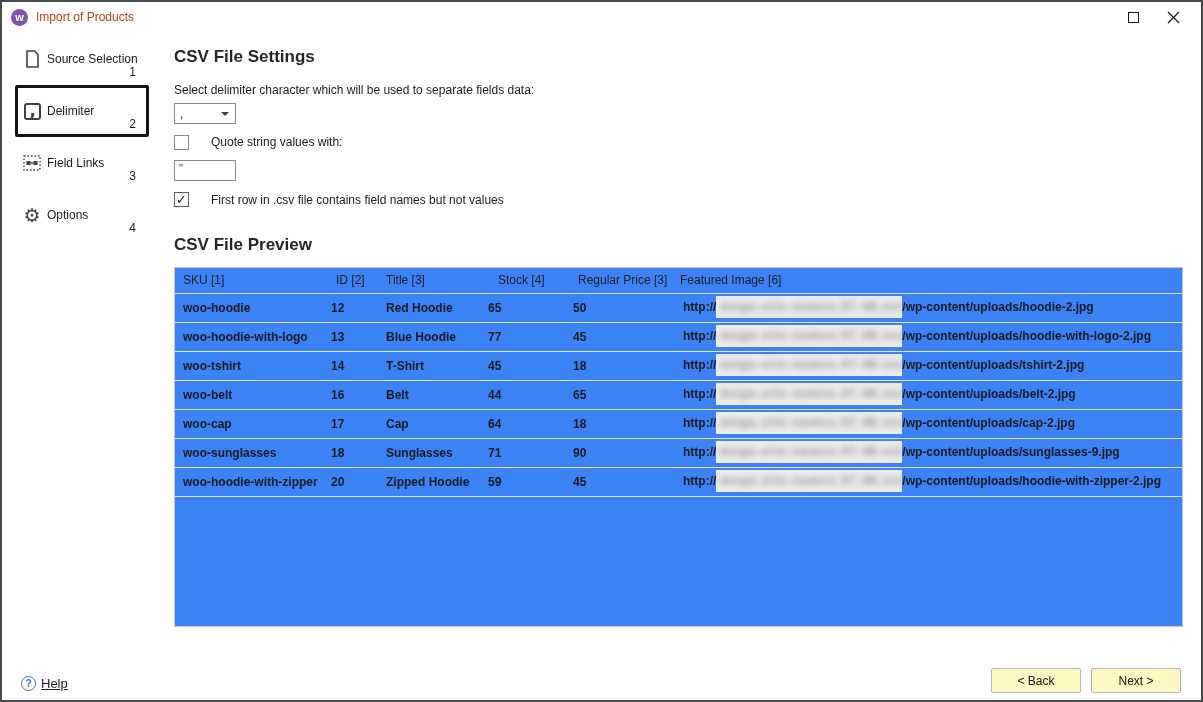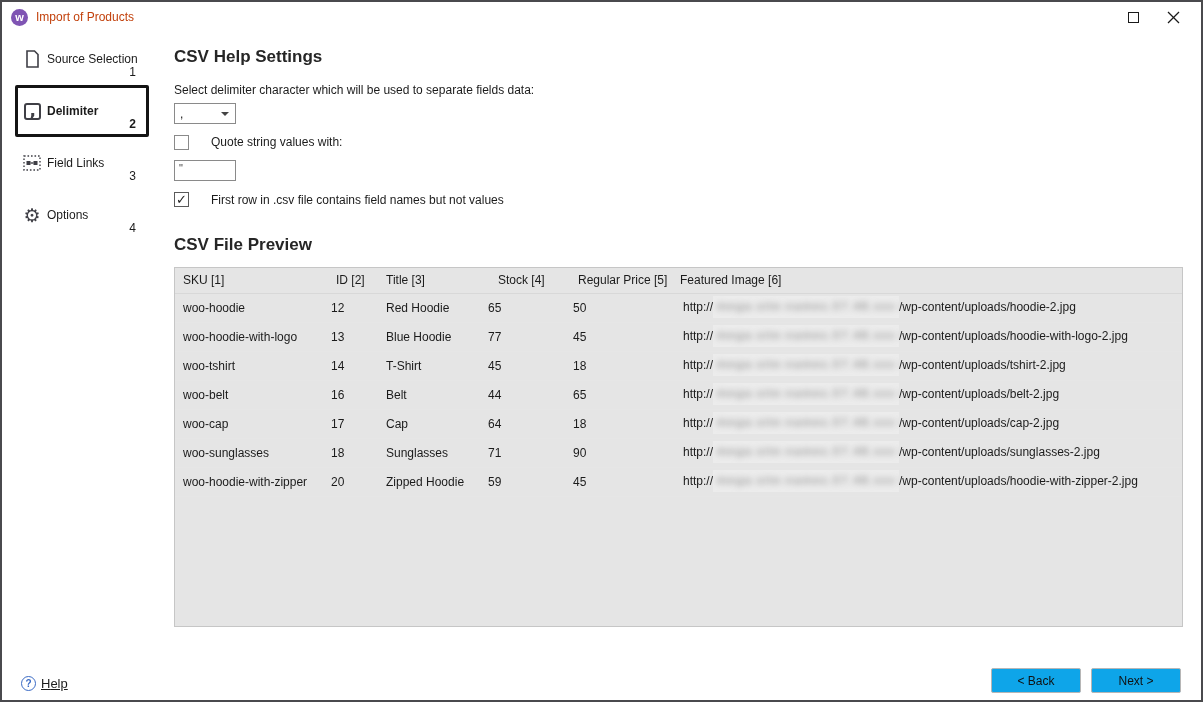--- a/index.html
+++ b/index.html
@@ -25,21 +25,21 @@
 
   
   .content { display:flex; height:640px; }
 
   
   .sidebar { width:160px; flex:none; padding-top:1px; }
   .step {
     position:relative; height:52px; margin:0 13px 0 13px;
     border:3px solid transparent; border-radius:2px; padding:13px 5px 0 5px;
   }
-  .step.selected { border-color:#141414;font-weight:bold; }
+  .step.selected { border-color:#141414; }
   .step-main { display:flex; align-items:center; gap:6px; height:20px; }
   .step-label { font-size:12px; color:#1b1b1b; white-space:nowrap; }
   .step-num { position:absolute; right:10px; bottom:3px; font-size:12px; color:#1b1b1b; }
   .step-icon { width:18px; height:20px; flex:none; display:flex; align-items:center; justify-content:center; }
   .delim-icon-box { width:17px; height:17px; border:2px solid #3f3f46; border-radius:3px; position:relative; }
   .delim-icon-box::after { content:","; position:absolute; left:4px; top:-3px; color:#3f3f46; font:bold 17px/17px "DejaVu Sans",sans-serif; }
   .gear-glyph { font-size:19px; line-height:19px; color:#3f3f46; }
 
   
   .main { flex:1; padding:15px 20px 0 12px; }
@@ -62,25 +62,25 @@
   .checkbox.checked::after { content:"\2713"; position:absolute; left:1px; top:-1px; font-size:13px; color:#1f1f1f; }
   .check-label { font-size:12px; }
 
   .text-input {
     width:62px; height:21px; border:1px solid #8a8a8a; background:#fff;
     font:11px "Liberation Sans",sans-serif; color:#444; padding:0 0 6px 4px;
     display:block; margin:10px 0 10px 0; outline:none;
   }
 
   
-  .table-wrap { width:1009px; height:360px; border:1px solid #c6c6c6; background:#e5e5e5; overflow:hidden; }
+  .table-wrap { width:1009px; height:360px; border:1px solid #c6c6c6; background:#3b82f6; overflow:hidden; }
   table { width:100%; border-collapse:collapse; table-layout:fixed; }
   th, td { text-align:left; white-space:nowrap; overflow:hidden; font-weight:normal; font-size:12px; color:#1b1b1b; }
   th { height:25px; padding-left:8px; border-bottom:1px solid #d8d8d8; }
-  td { height:29px; padding-left:8px; border-bottom:1px solid #e6e6e6; }
+  td { height:29px; padding-left:8px; border-bottom:1px solid #e6e6e6;font-weight:bold; }
   th.c-stock { padding-left:15px;margin-top:48px; } td.c-stock { padding-left:5px; }
   th.c-price { padding-left:10px; } td.c-price { padding-left:5px; }
   th.c-img   { padding-left:7px;  } td.c-img   { padding-left:10px; }
   td.c-id    { padding-left:3px;  }
   .url-blur {
     display:inline-block; width:186px; height:22px; vertical-align:middle;
     background:#ececec; overflow:hidden; position:relative; top:-1px;
   }
   .url-blur::before {
     content:"mega-site-names.07.48.xxx nn"; display:block; padding:4px 0 0 4px;
@@ -91,21 +91,21 @@
   
   .footer-help { position:absolute; left:19px; bottom:9px; display:flex; align-items:center; gap:5px; cursor:default; }
   .help-glyph {
     width:15px; height:15px; border-radius:50%; border:1px solid #3b6bc5;
     color:#3b6bc5; font:bold 10px/13px "Liberation Sans",sans-serif; text-align:center; flex:none;
   }
   .help-label { font-size:13px; display:inline-block;text-decoration:underline; }
   .help-label::first-letter { text-decoration:underline; }
   .footer-buttons { position:absolute; right:20px; bottom:7px; display:flex; gap:10px; }
   .dlg-btn {
-    width:90px; height:25px; background:#0ea5e9; border:1px solid #b6b6b6; border-radius:2px;
+    width:90px; height:25px; background:#fef9c3; border:1px solid #b6b6b6; border-radius:2px;
     font:12px "Liberation Sans",sans-serif; color:#111; cursor:default;
   }
 </style>
 </head>
 <body>
 
 <div class="window">
 
   <div class="titlebar">
     <div class="app-logo">w</div>
@@ -171,21 +171,21 @@
             </span>
           <span class="step-label">Options</span>
         </div>
         <span class="step-num">4</span>
       </div>
 
     </div>
 
     <div class="main">
 
-      <h1 class="section-heading h-settings">CSV Help Settings</h1>
+      <h1 class="section-heading h-settings">CSV File Settings</h1>
 
       <div class="field-label">Select delimiter character which will be used to separate fields data:</div>
 
       <div class="dropdown">
         <span class="dropdown-value">,</span>
         <span class="dropdown-arrow"></span>
       </div>
 
       <div class="check-row">
         <span class="checkbox"></span>
@@ -210,21 +210,21 @@
             <col style="width:85px">
               <col style="width:105px">
               <col>
           </colgroup>
           <thead>
             <tr>
               <th>SKU [1]</th>
               <th class="c-id">ID [2]</th>
               <th>Title [3]</th>
               <th class="c-stock">Stock [4]</th>
-              <th class="c-price">Regular Price [5]</th>
+              <th class="c-price">Regular Price [3]</th>
               <th class="c-img">Featured Image [6]</th>
             </tr>
           </thead>
           <tbody>
             <tr>
               <td>woo-hoodie</td>
               <td class="c-id">12</td>
               <td>Red Hoodie</td>
               <td class="c-stock">65</td>
               <td class="c-price">50</td>
@@ -261,21 +261,21 @@
               <td class="c-stock">64</td>
               <td class="c-price">18</td>
               <td class="c-img"><span>http://</span><span class="url-blur"></span><span>/wp-content/uploads/cap-2.jpg</span></td>
             </tr>
             <tr>
               <td>woo-sunglasses</td>
               <td class="c-id">18</td>
               <td>Sunglasses</td>
               <td class="c-stock">71</td>
               <td class="c-price">90</td>
-              <td class="c-img"><span>http://</span><span class="url-blur"></span><span>/wp-content/uploads/sunglasses-2.jpg</span></td>
+              <td class="c-img"><span>http://</span><span class="url-blur"></span><span>/wp-content/uploads/sunglasses-9.jpg</span></td>
             </tr>
             <tr>
               <td>woo-hoodie-with-zipper</td>
               <td class="c-id">20</td>
               <td>Zipped Hoodie</td>
               <td class="c-stock">59</td>
               <td class="c-price">45</td>
               <td class="c-img"><span>http://</span><span class="url-blur"></span><span>/wp-content/uploads/hoodie-with-zipper-2.jpg</span></td>
             </tr>
           </tbody>

